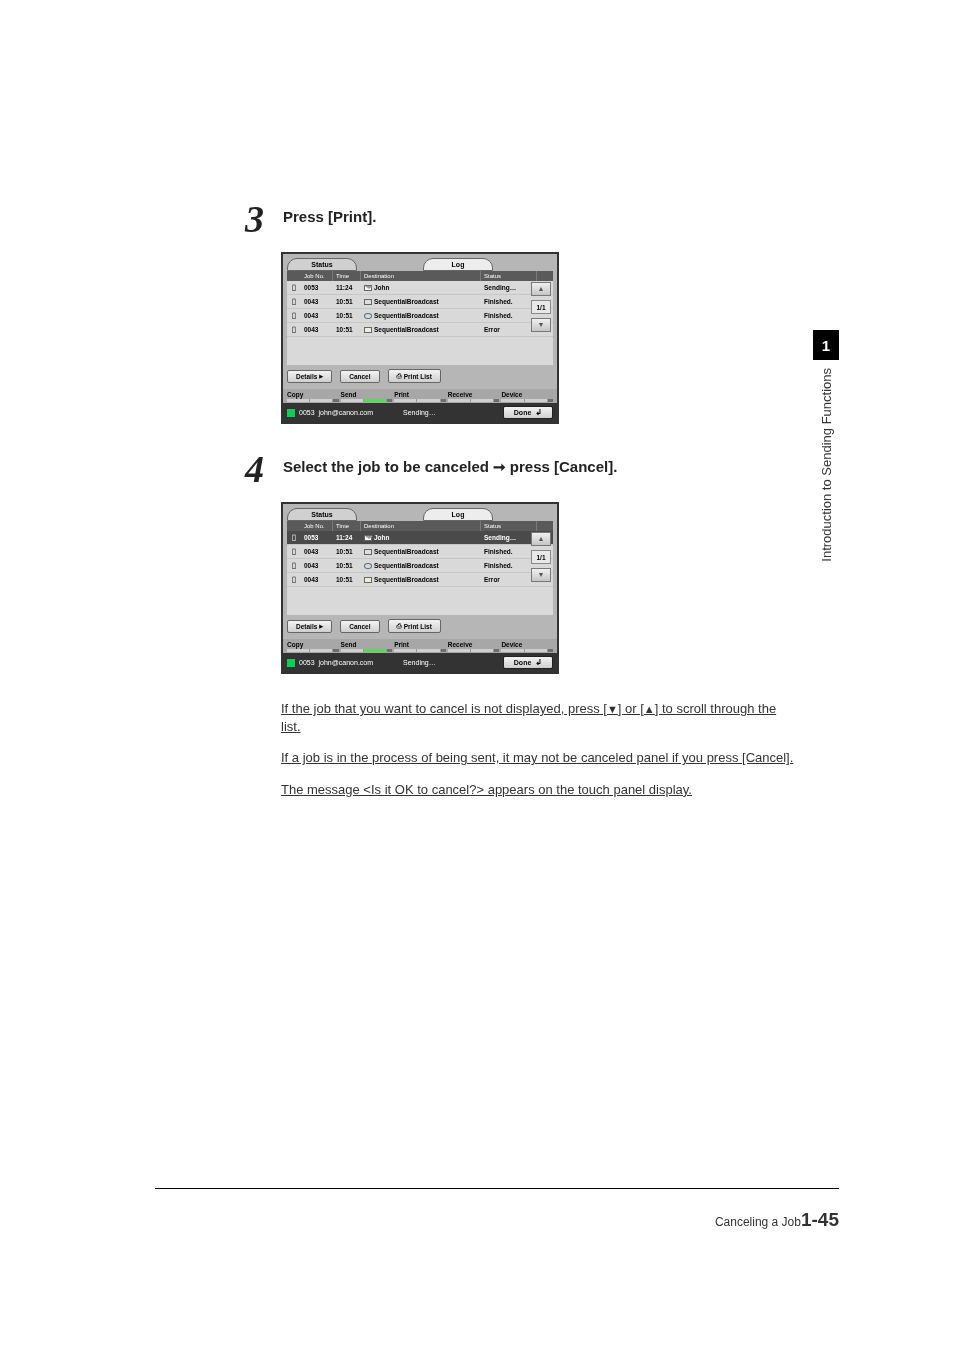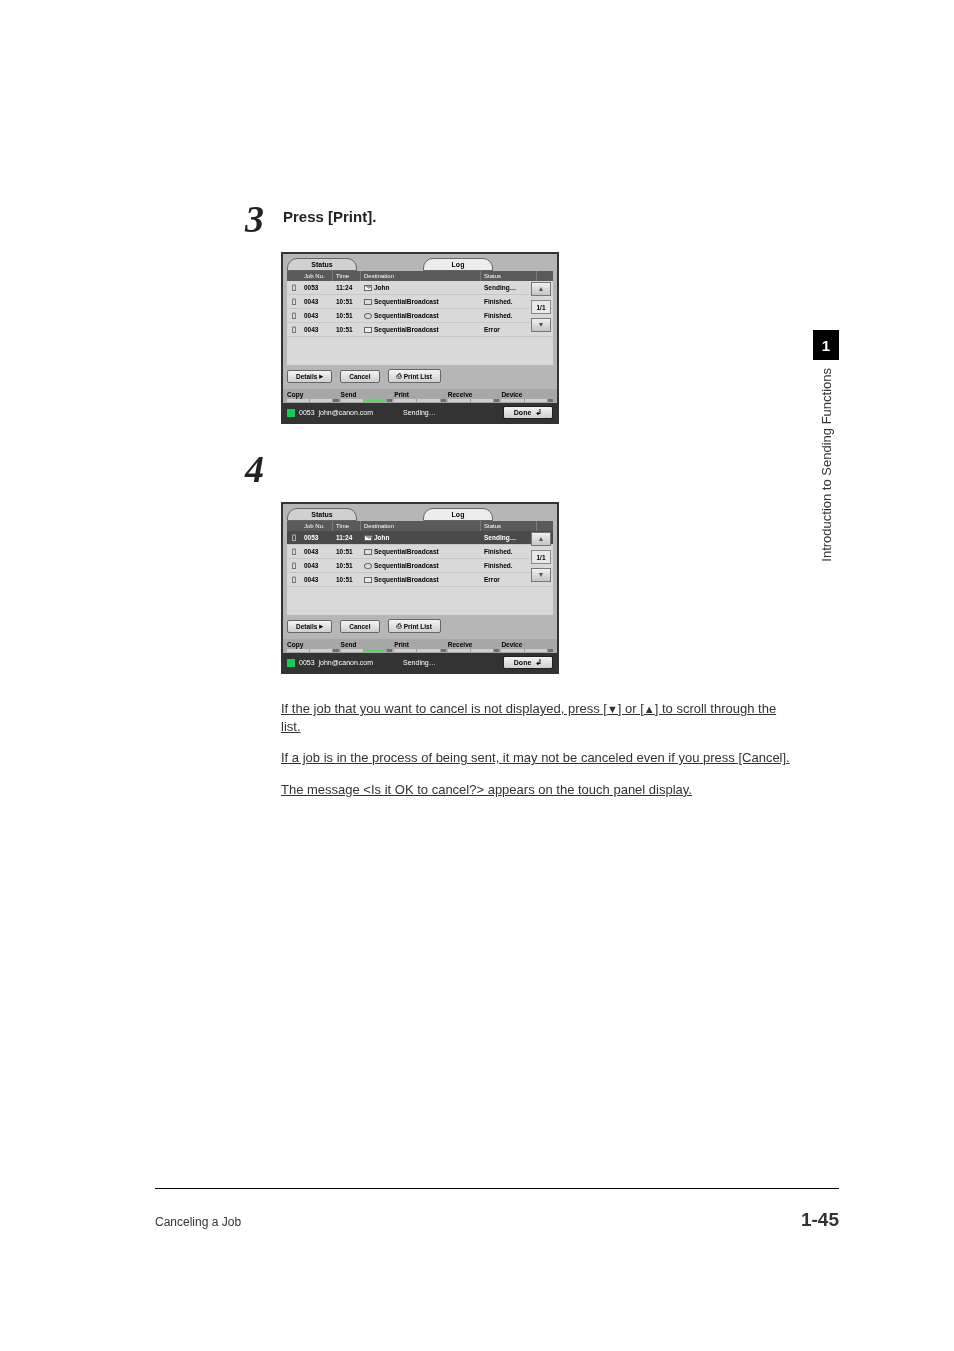--- a/index.html
+++ b/index.html
@@ -234,23 +234,22 @@
     left: 155px;
     right: 115px;
     bottom: 120px;
   }
   .footer-line {
     border-top: 1.5px solid #000;
     margin-bottom: 20px;
   }
   .footer-row {
     display: flex;
-    justify-content: space-between;
+    justify-content: flex-end;
     align-items: baseline;
-    gap: 18px;
     font-size: 12px;
     color: #333;
   }
   .footer-row .pg { font-weight: bold; font-size: 19px;}
 </style>
 </head>
 <body>
 
 <div class="page">
 
@@ -363,20 +362,23 @@
         <div class="done-btn">
             <span>Done</span>
             <span class="retarrow">↲</span>
           </div>
       </div>
     </div>
   </div>
 
   <div class="step">
     <div class="step-num">4</div>
+    <div class="step-text">
+      <span>Select the job to be canceled </span><span class="arrow-sym">➞</span><span> press [Cancel].</span>
+    </div>
   </div>
 
   <div class="figure-wrap">
     <div class="panel panel-inner">
       <div class="tabs">
         <div class="tab status active">Status</div>
         <div class="tabs-gap"></div>
         <div class="tab log">Log</div>
         <div class="tabs-gap"></div>
       </div>
@@ -477,21 +479,21 @@
             <span>Done</span>
             <span class="retarrow">↲</span>
           </div>
       </div>
     </div>
   </div>
 
   <p class="body-para">
     <span>If the job that you want to cancel is not displayed, press [</span><span class="dntri">▼</span><span>] or [</span><span class="uptri">▲</span><span>] to scroll through the list.</span>
   </p>
-  <p class="body-para">If a job is in the process of being sent, it may not be canceled even if you press [Cancel].</p>
+  <p class="body-para">If a job is in the process of being sent, it may not be canceled panel if you press [Cancel].</p>
   <p class="body-para">The message &lt;Is it OK to cancel?&gt; appears on the touch panel display.</p>
 
   <div class="side-tab">
     <div class="side-chapter">1</div>
     <div class="side-text">Introduction to Sending Functions</div>
   </div>
 
   <div class="footer">
     <div class="footer-line"></div>
     <div class="footer-row">

